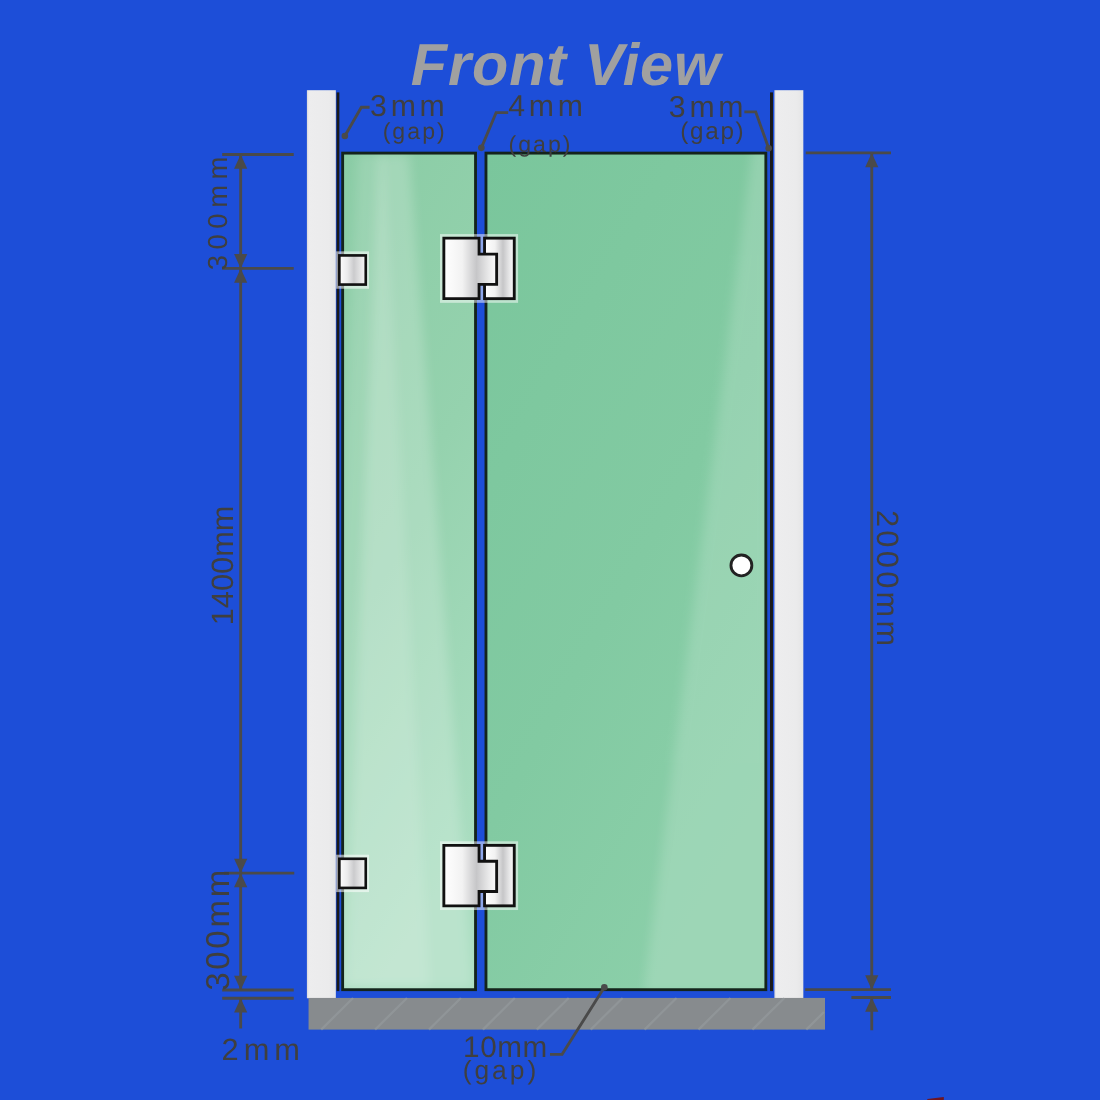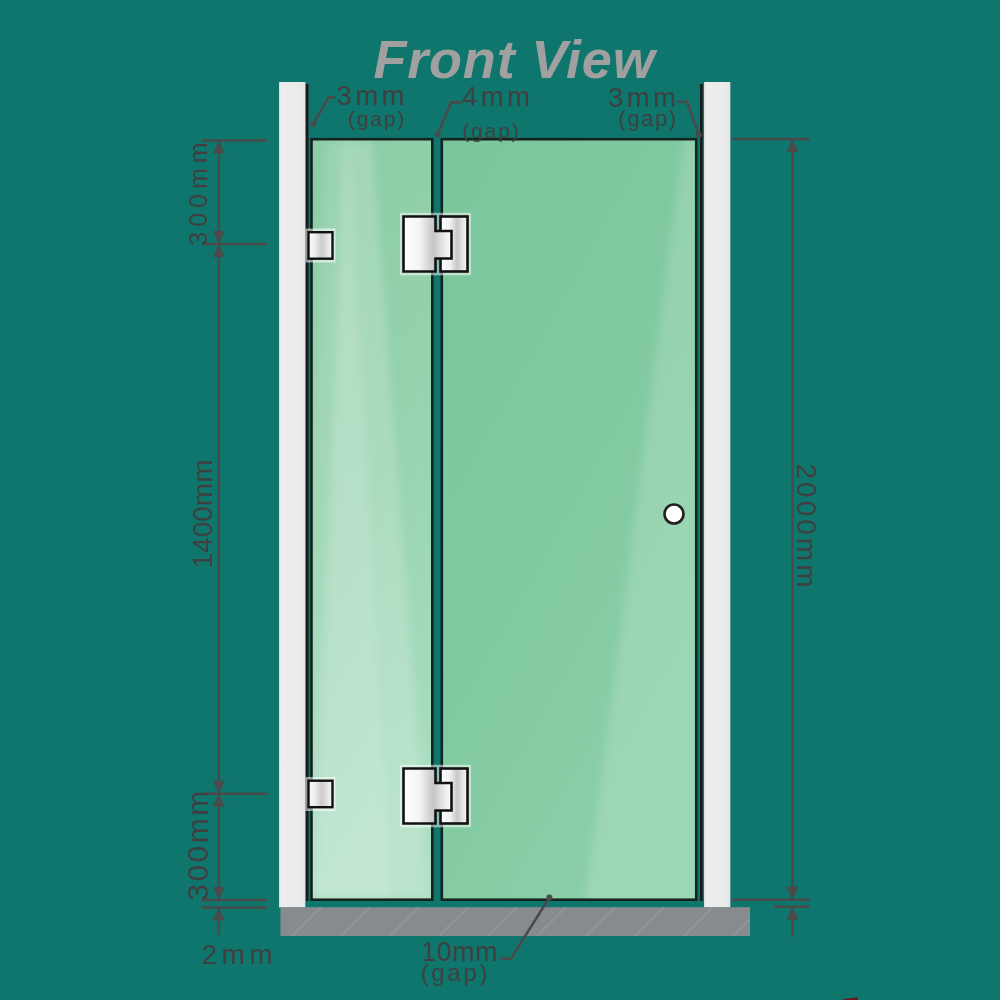--- a/index.html
+++ b/index.html
@@ -1,16 +1,16 @@
 <!DOCTYPE html>
 <html><head>
 <meta charset="utf-8">
 <style>
   html,body{margin:0;padding:0;background:#ffffff;}
-  #page{position:relative;width:1000px;height:1000px;background:#0f766e;overflow:hidden;
+  #page{position:relative;width:1000px;height:1000px;background:#1d4ed8;overflow:hidden;
         font-family:"Liberation Sans", sans-serif;}
   svg{position:absolute;left:0;top:0;}
 </style>
 </head>
 <body>
 <div id="page">
 <svg width="1000" height="1000" viewBox="0 0 1000 1000">
   <defs>
     <linearGradient id="chan" x1="0" y1="0" x2="1" y2="0">
       <stop offset="0" stop-color="#d8d8da"></stop>

